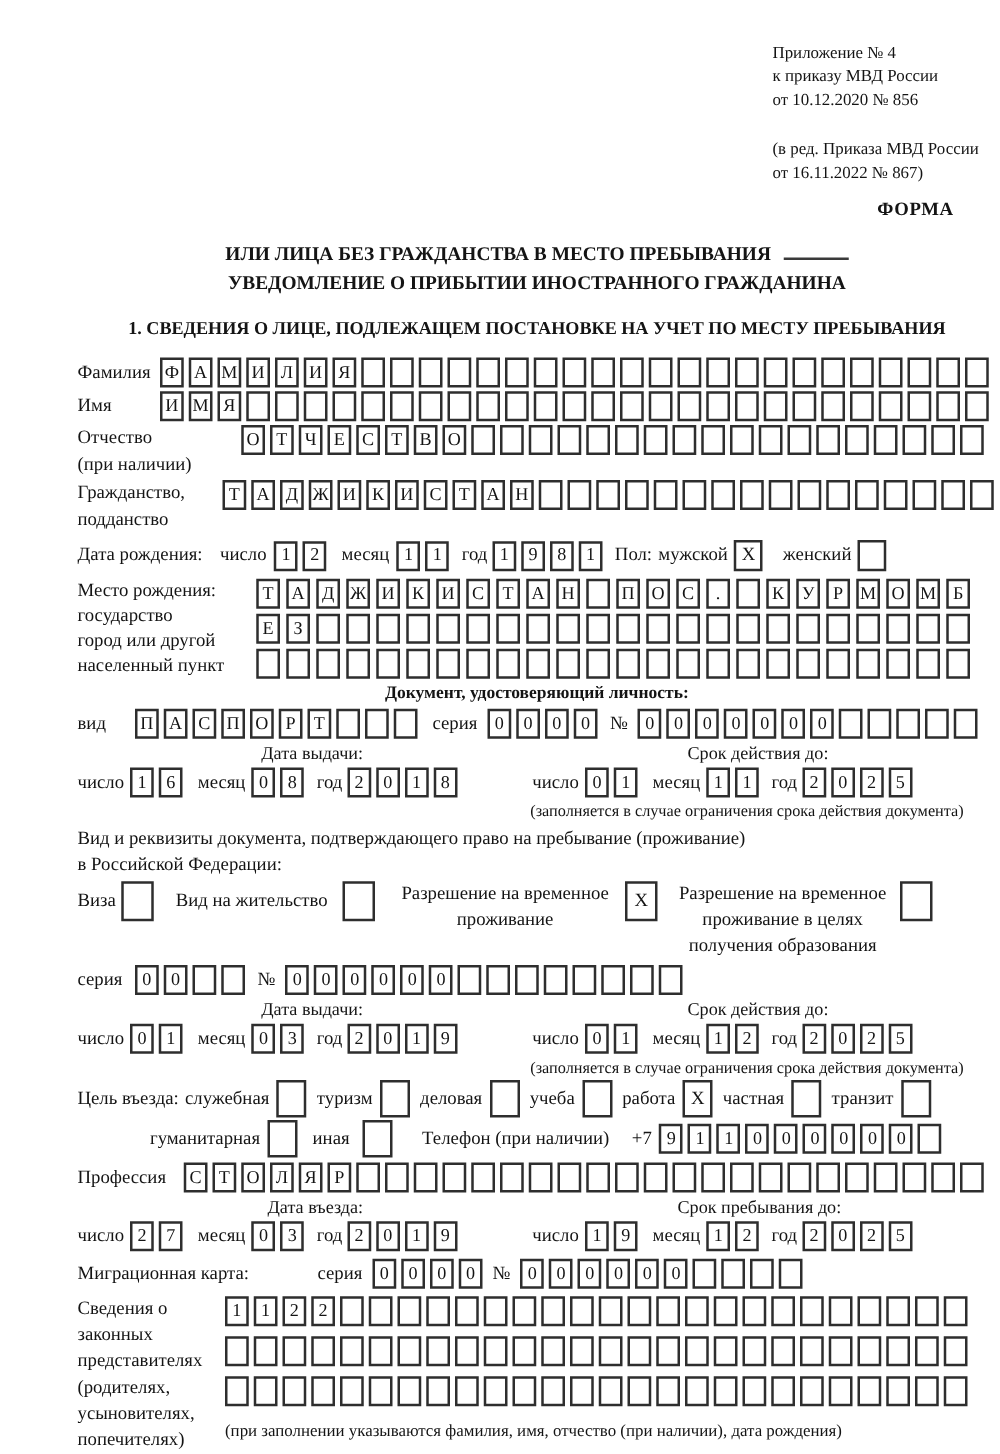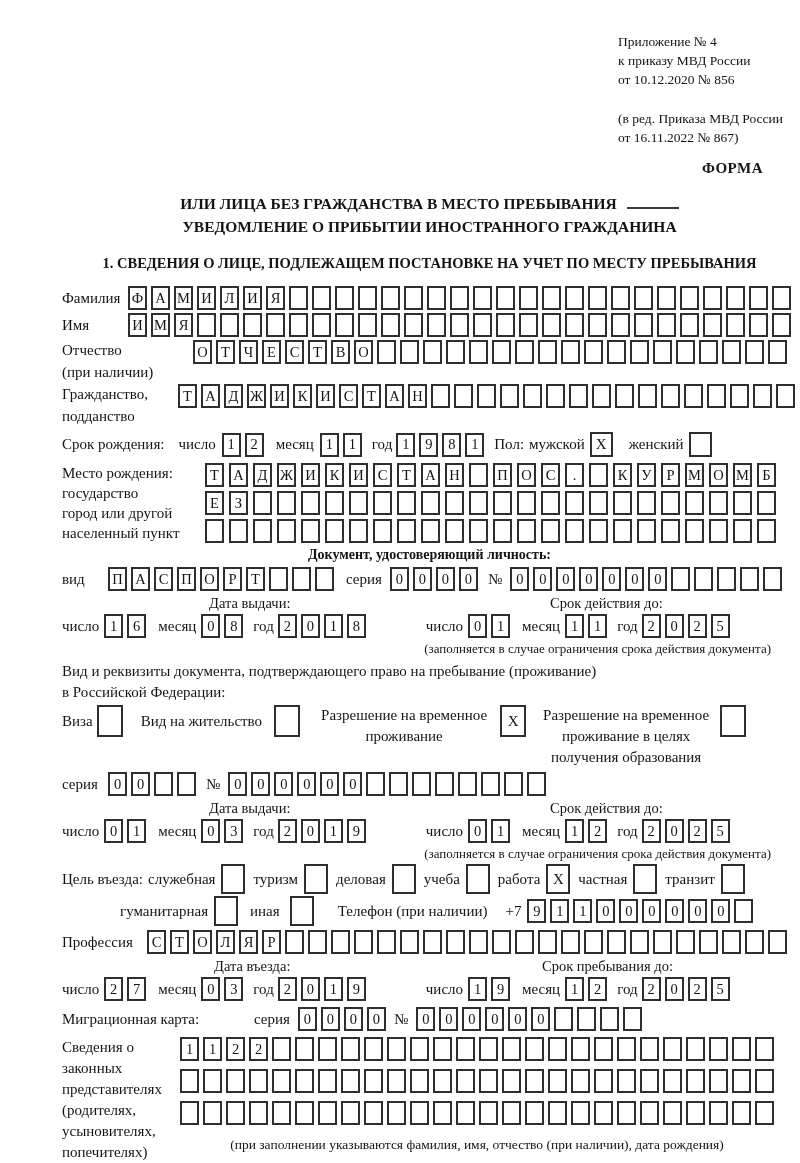--- a/index.html
+++ b/index.html
@@ -51,21 +51,21 @@
   .dgroup .dl1 { margin-right:5px; }
   .dgroup .dl2 { margin-left:12px; margin-right:5px; }
   .dgroup .dl3 { margin-left:10px; margin-right:4px; }
   .dgroup2 { margin-left:60px; }
   .note { text-align:right; padding-right:26px; font-size:13px; margin-top:3px; }
 
   .center-opt { text-align:center; line-height:21px; }
   .mb2{margin-bottom:2px;} .mb3{margin-bottom:3px;} .mb4{margin-bottom:4px;} .mb6{margin-bottom:6px;}
   .mt2{margin-top:2px;} .mt4{margin-top:4px;}
 
-  .repr-note { font-size:13.5px; text-align:center; margin-top:12px; }
+  .repr-note { font-size:13.5px; text-align:left; margin-top:12px; }
 </style>
 </head>
 <body>
 
 <div class="page">
 
   <div class="hdr">
     <div>Приложение № 4</div>
     <div>к приказу МВД России</div>
     <div>от 10.12.2020 № 856</div>
@@ -219,21 +219,21 @@
           <span class="cell"></span>
           <span class="cell"></span>
           <span class="cell"></span>
           <span class="cell"></span>
           <span class="cell"></span>
           <span class="cell"></span>
         </span>
     </div>
 
     <div class="row mb6">
-      <span class="lbl" style="margin-right:14px">Срок рождения:</span>
+      <span class="lbl" style="margin-right:14px">Дата рождения:</span>
       <span style="margin-right:6px">число</span>
       <span class="cells">
           <span class="cell">1</span>
           <span class="cell">2</span>
         </span>
       <span style="margin:0 6px 0 12px">месяц</span>
       <span class="cells">
           <span class="cell">1</span>
           <span class="cell">1</span>
         </span>

